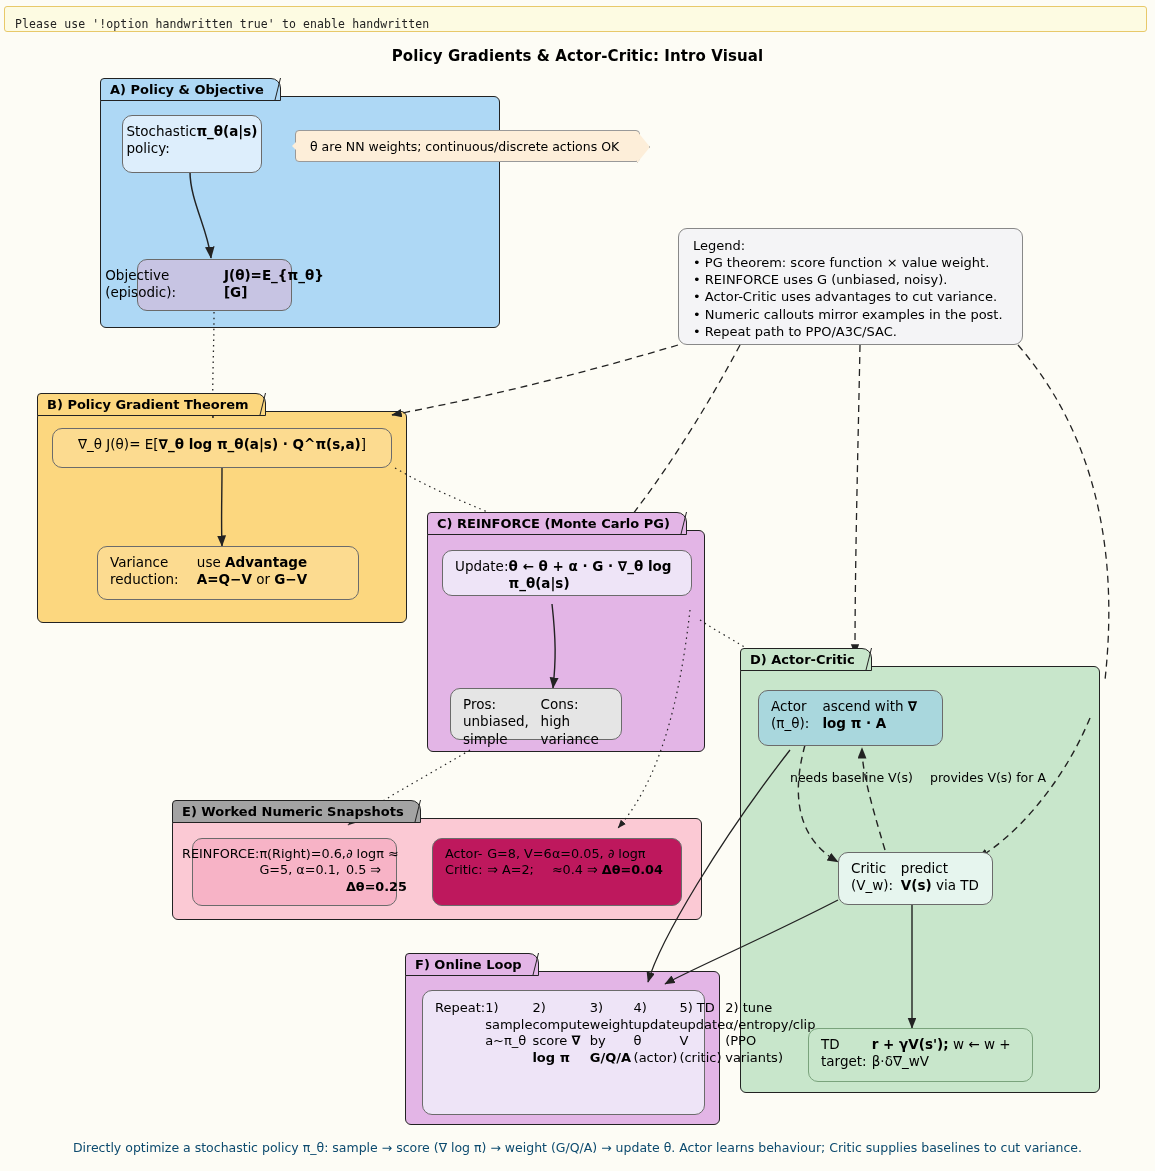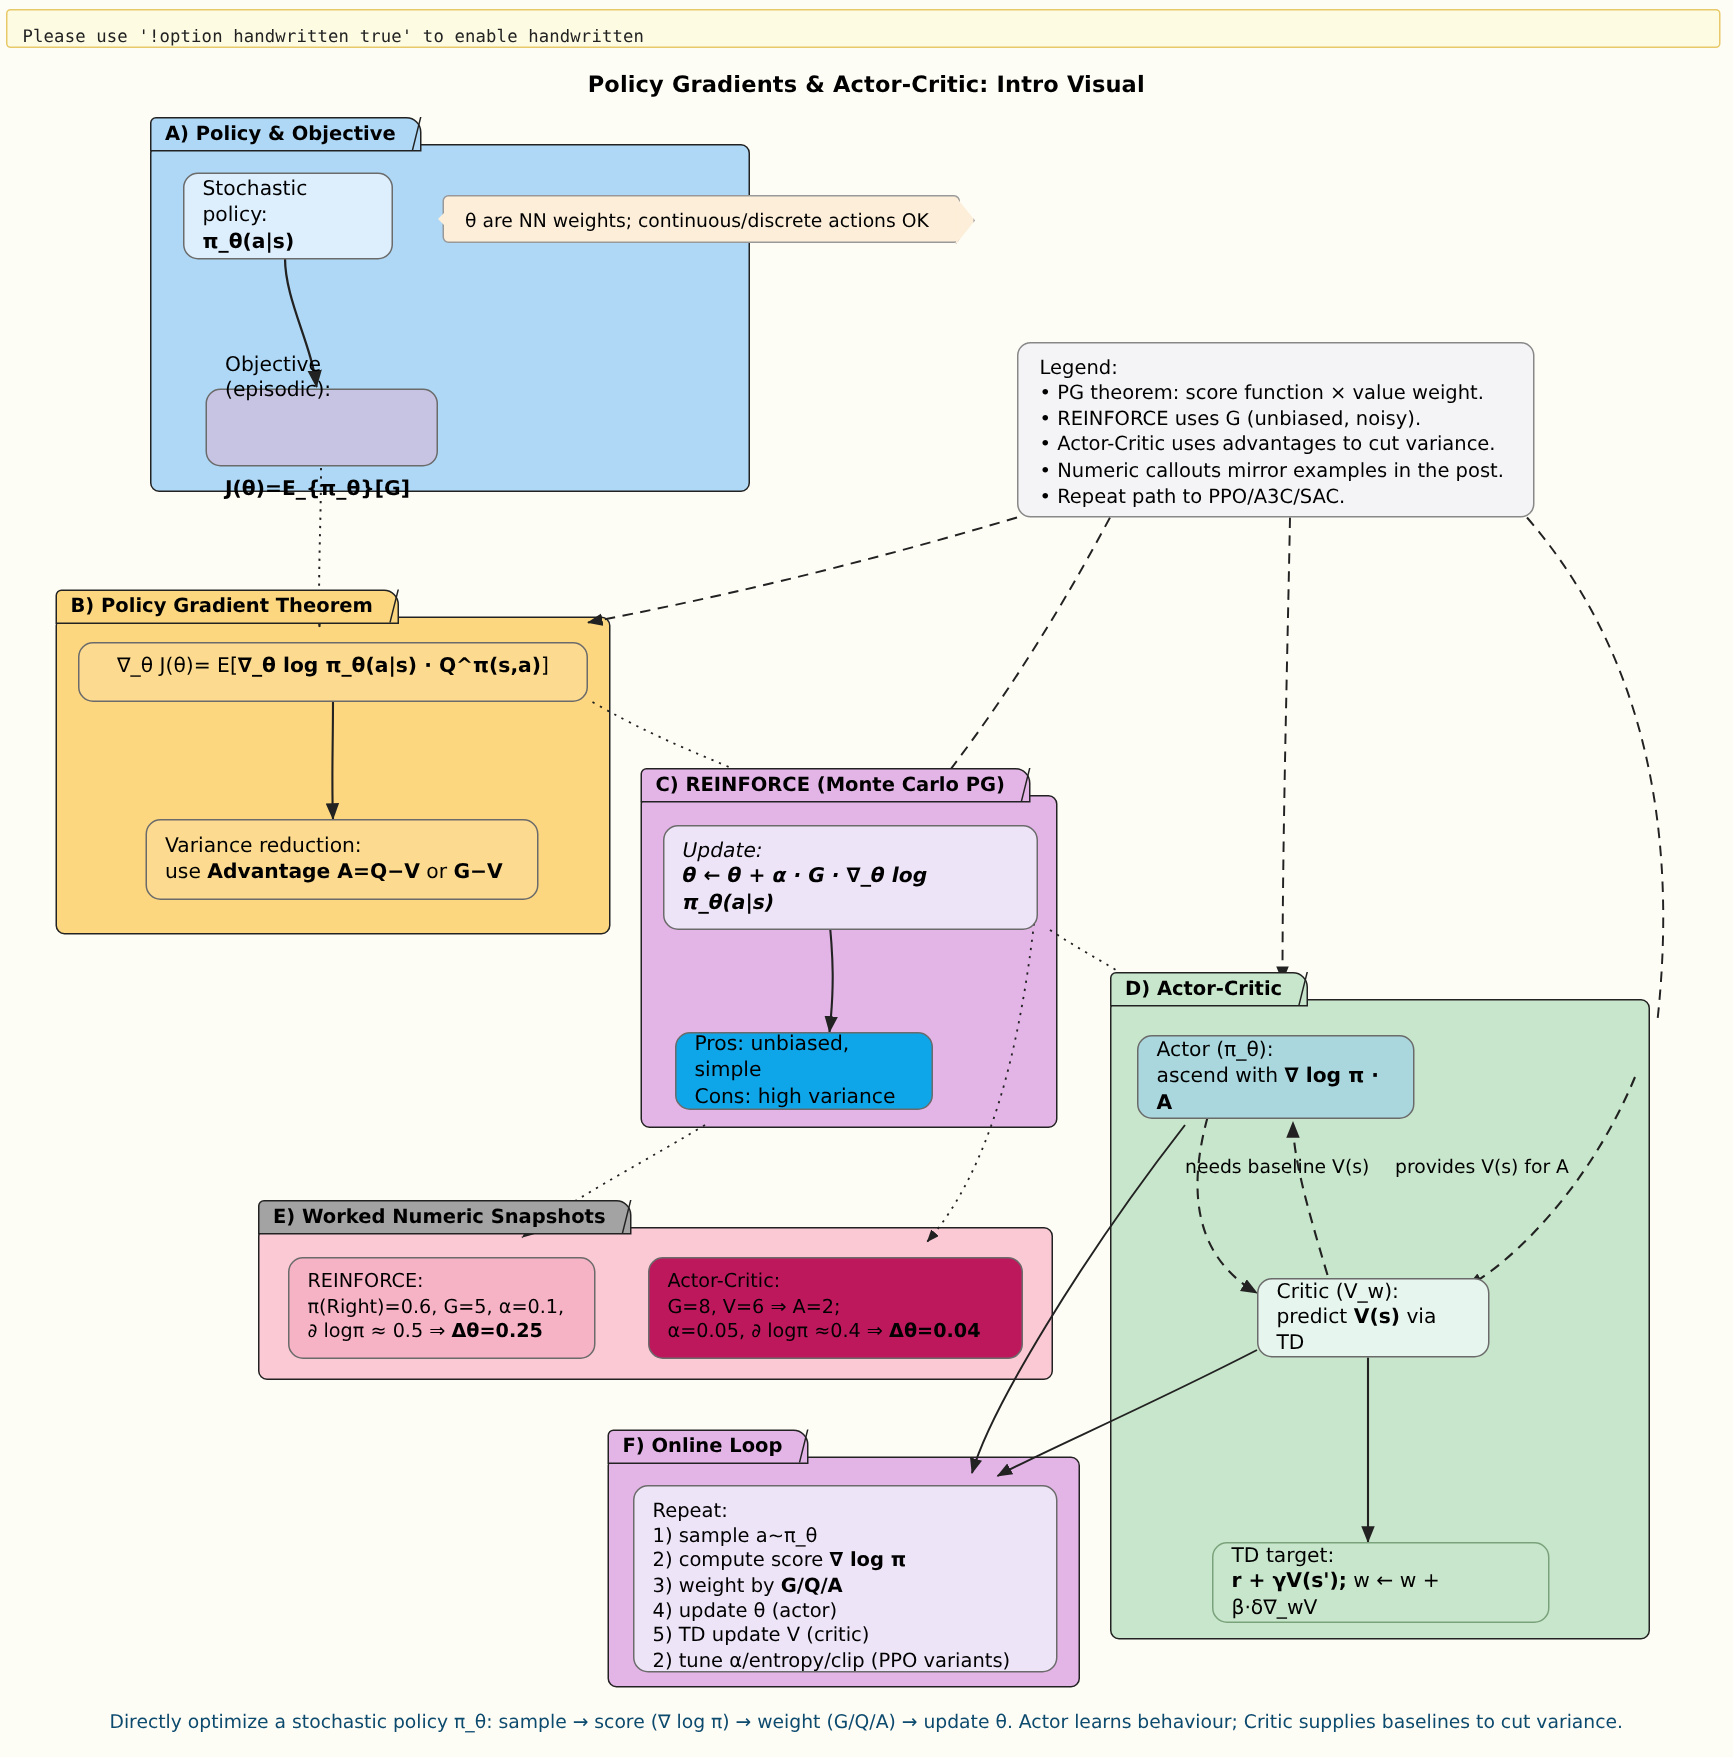--- a/index.html
+++ b/index.html
@@ -45,21 +45,21 @@
   .frame .tab:after{
     content:"";position:absolute;right:-1px;top:-1px;width:14px;height:22px;
     border-right:1.6px solid #222;
     transform:skewX(-14deg);transform-origin:top right;
   }
 
   
   .node{
     position:absolute;box-sizing:border-box;
     border:1.2px solid #6b6b6b;border-radius:10px;
-    display:flex;flex-direction:column;justify-content:center;
+    display:flex;flex-direction:row;justify-content:center;
     padding:7px 12px;font-size:13.5px;line-height:1.28;
     z-index:4;
   }
   .node b{font-weight:bold;}
   .note{
     position:absolute;box-sizing:border-box;
     border:1.1px solid #999;background:#fdeed9;border-radius:4px;
     padding:5px 14px;font-size:12.5px;z-index:5;white-space:nowrap;
   }
   .note:before{
@@ -181,25 +181,25 @@
     <span>use </span><b>Advantage A=Q−V</b><span> or </span><b>G−V</b>
   </span>
 </div>
 
 <div class="frame" id="frame-reinforce" style="left:427px;top:512px;width:278px;height:240px;">
   <div class="body" style="background:#e3b5e6;"></div>
   <div class="tab" style="background:#e3b5e6;">
     <span>C) REINFORCE (Monte Carlo PG)</span>
   </div>
 </div>
-<div class="node" style="left:442px;top:550px;width:250px;height:70px;background:#eee4f7;font-style:italic;">
+<div class="node" style="left:442px;top:550px;width:250px;height:46px;background:#eee4f7;">
   <span>Update:</span>
   <b>θ ← θ + α · G · ∇_θ log π_θ(a|s)</b>
 </div>
-<div class="node" style="left:450px;top:688px;width:172px;height:52px;background:#0ea5e9;">
+<div class="node" style="left:450px;top:688px;width:172px;height:52px;background:#e5e5e5;">
   <span>Pros: unbiased, simple</span>
   <span>Cons: high variance</span>
 </div>
 
 <div class="frame" id="frame-ac" style="left:740px;top:648px;width:360px;height:445px;">
   <div class="body" style="background:#c8e6cb;"></div>
   <div class="tab" style="background:#c8e6cb;">
     <span>D) Actor-Critic</span>
   </div>
 </div>

